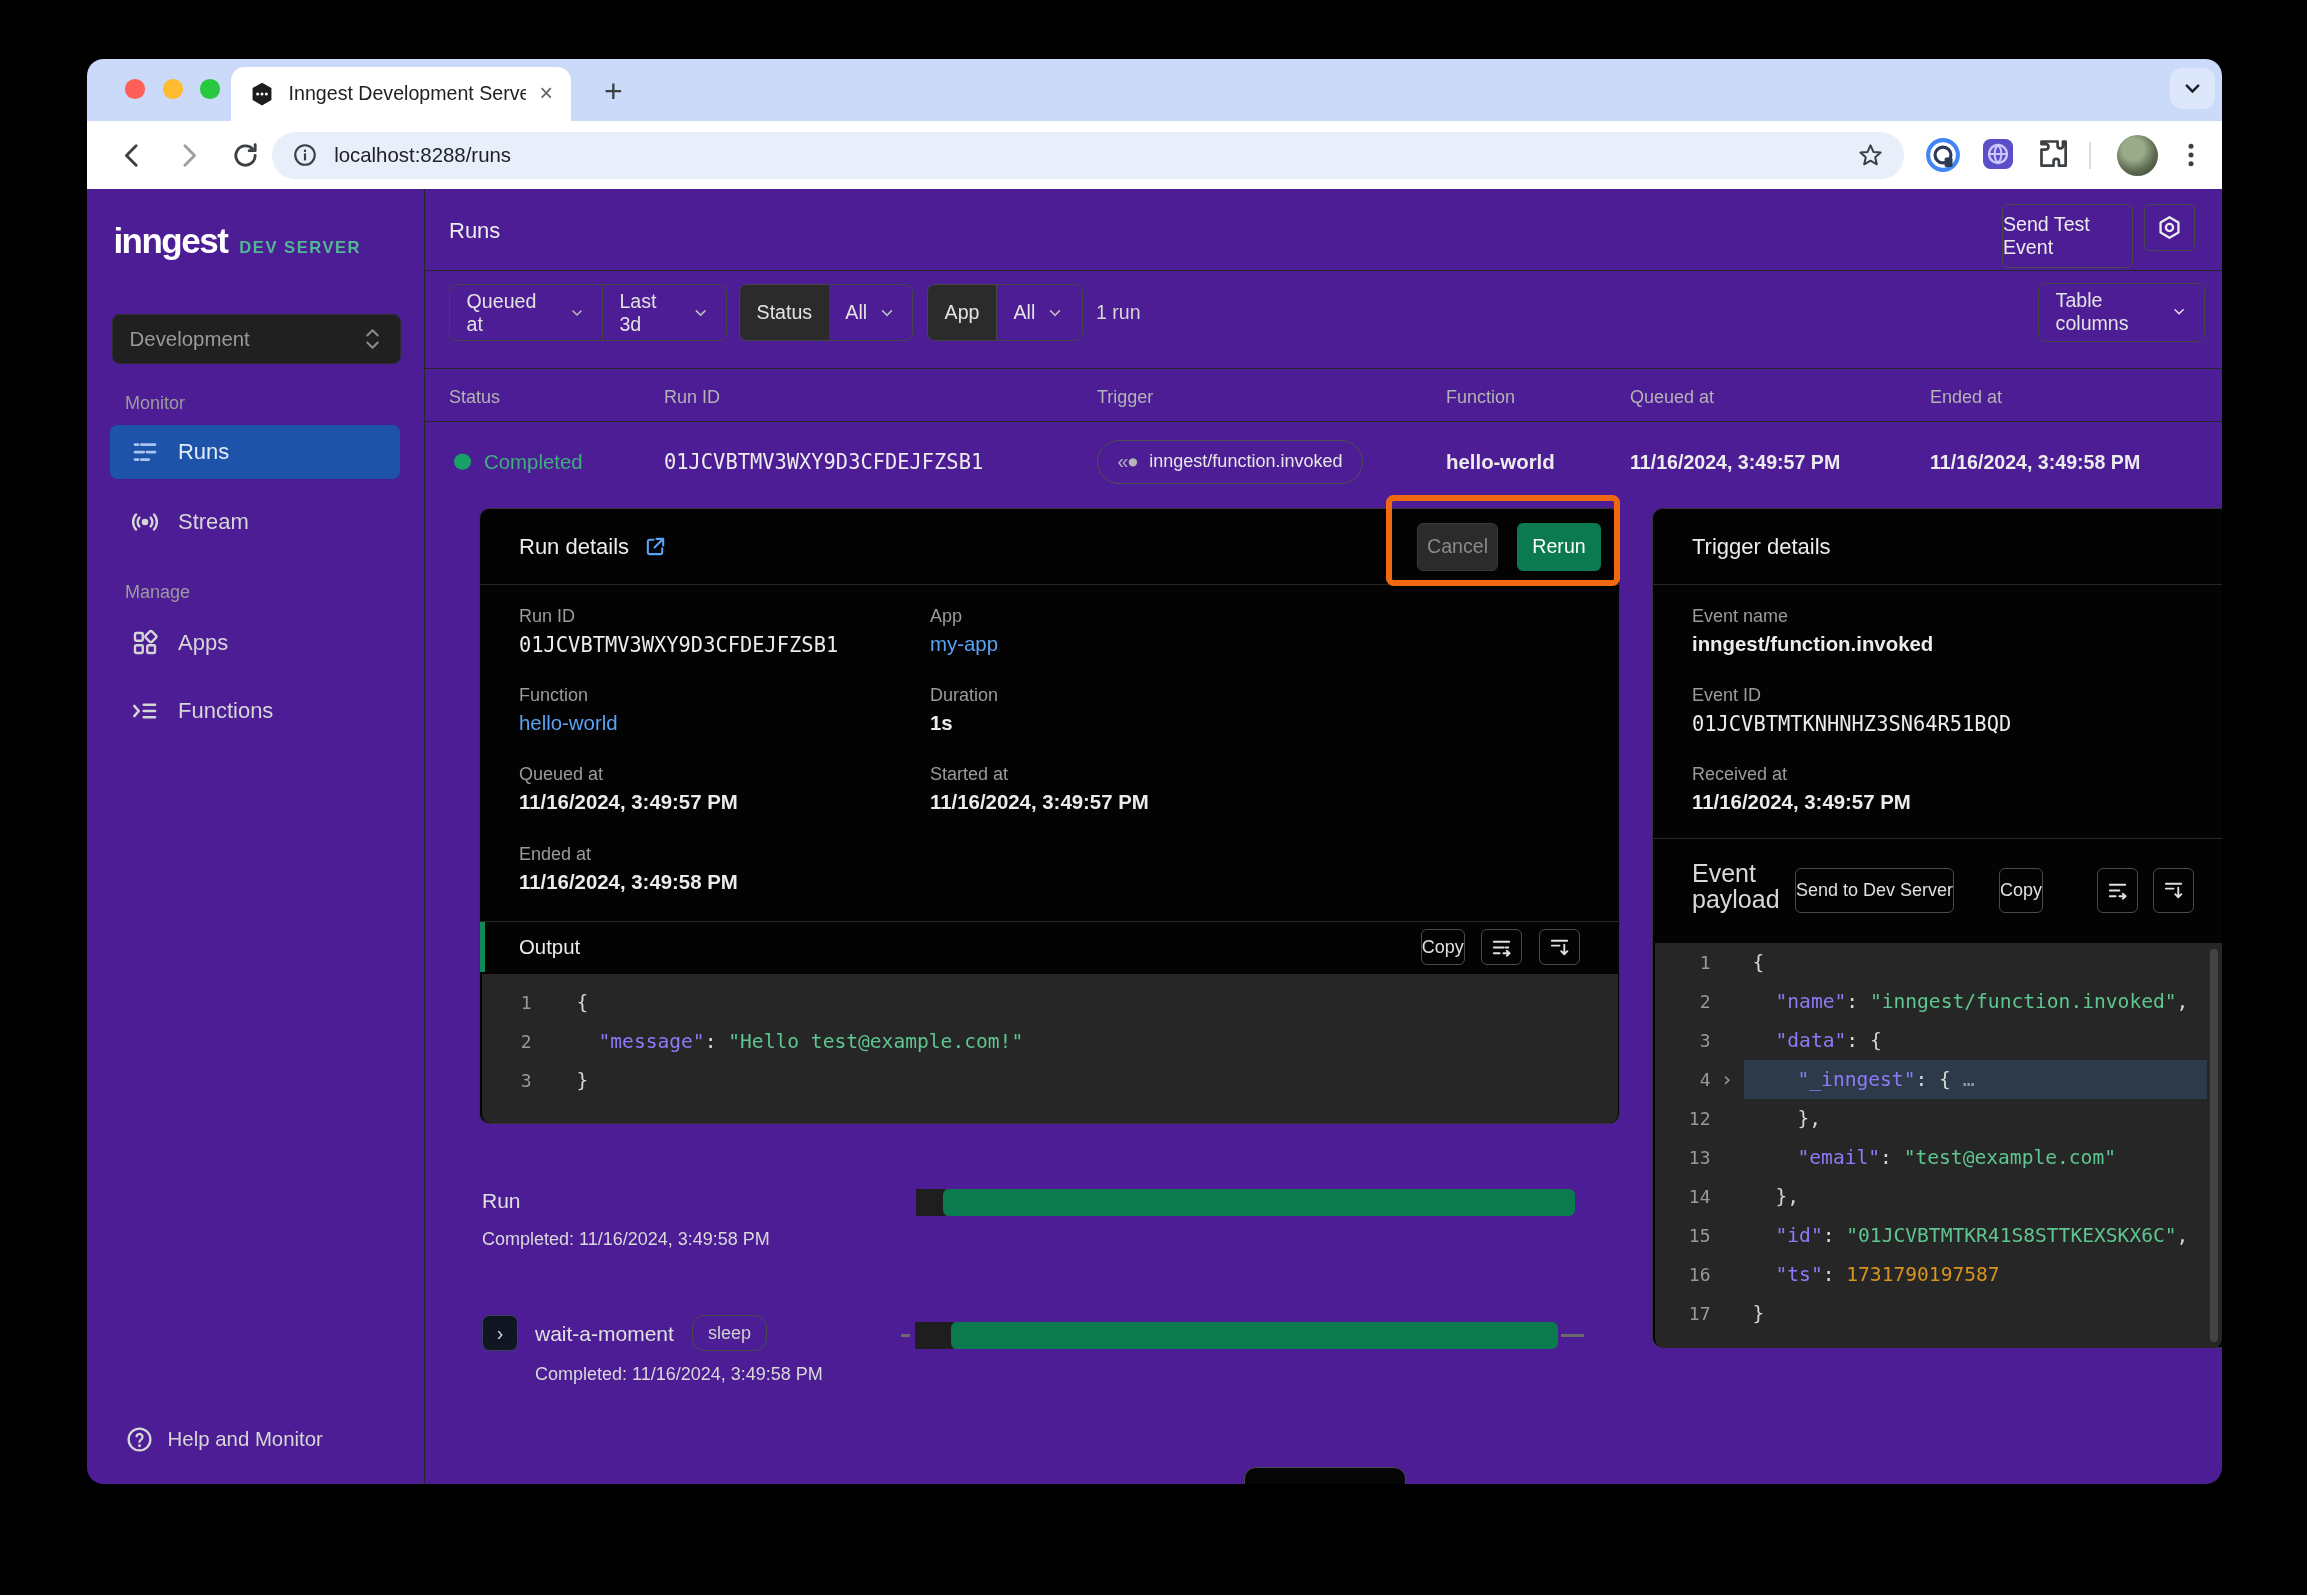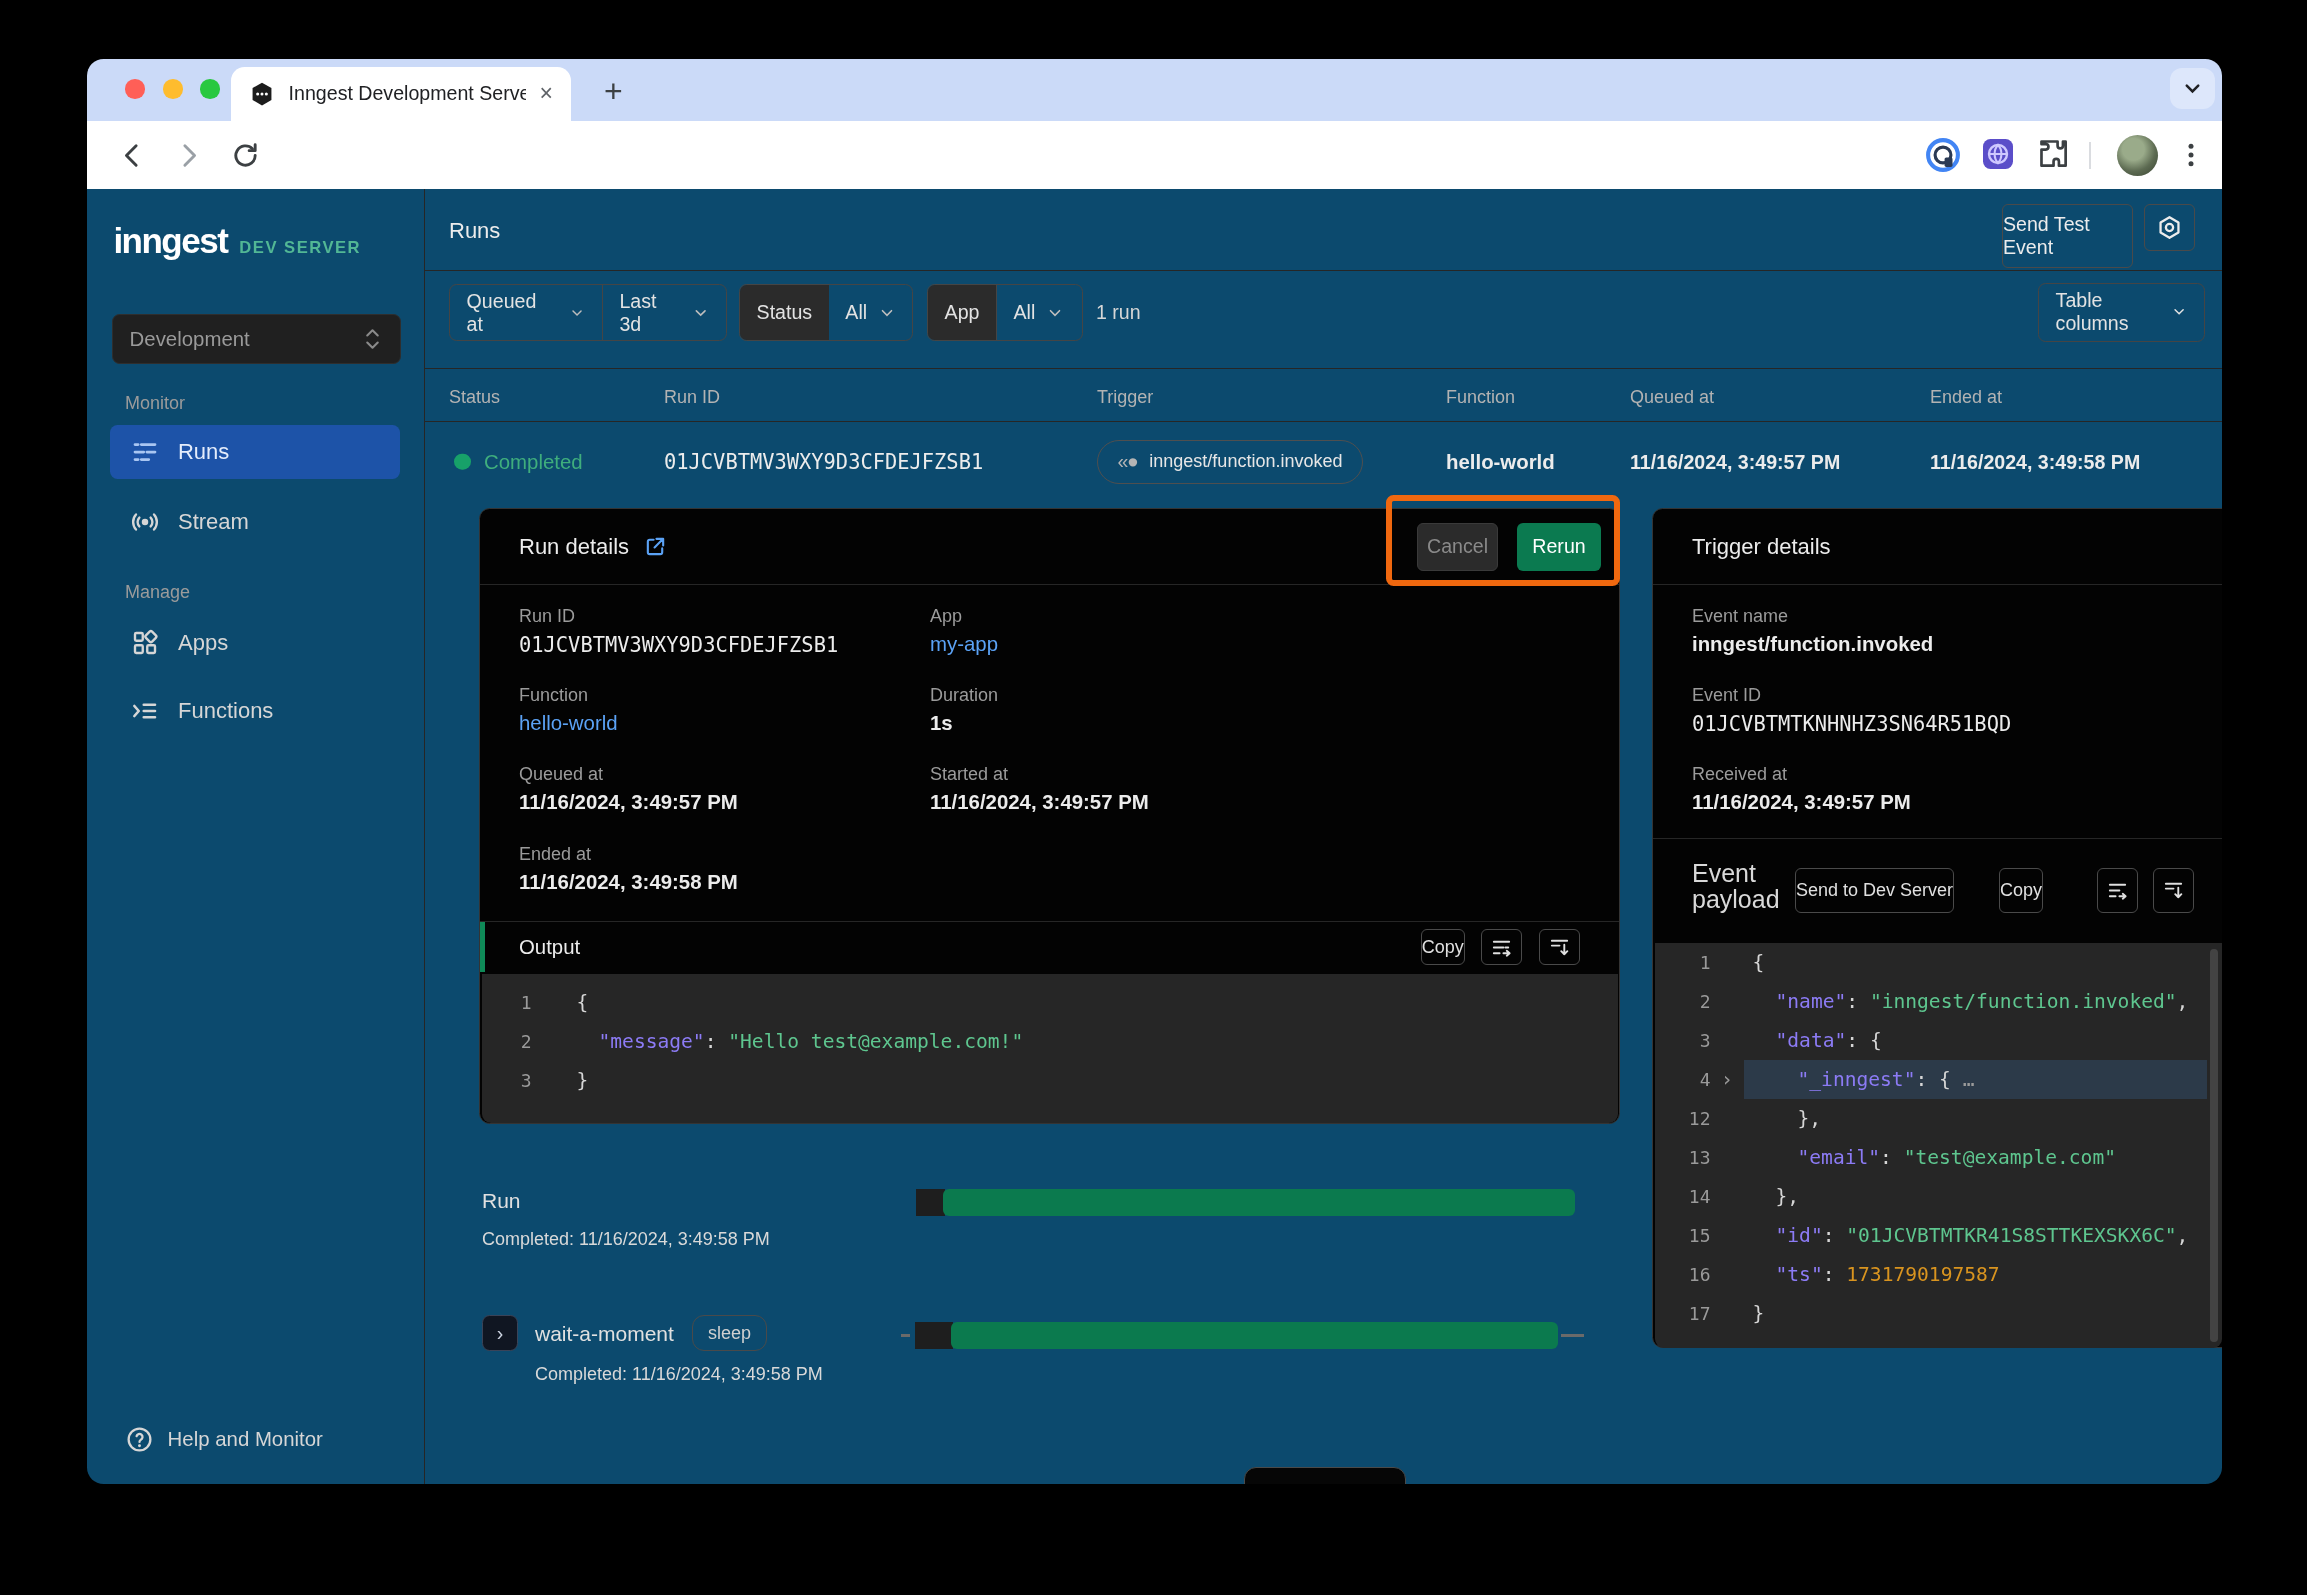--- a/index.html
+++ b/index.html
@@ -24,21 +24,21 @@
   .navic { position:absolute; top:18px; width:32px; height:32px; display:flex; align-items:center; justify-content:center; }
   .urlbar { position:absolute; left:185px; top:10.6px; width:1632px; height:47px; background:#e9eefb;
             border-radius:23.4px; display:flex; align-items:center; padding:0 19.6px; gap:16.6px; }
   .url-text { font-size:20.4px; color:#202124; flex:1; }
   .ext { position:absolute; top:15px; }
   .tb-divider { position:absolute; left:2002px; top:21px; width:1.5px; height:27px; background:#dadce0; }
   .avatar { position:absolute; left:2030px; top:13.6px; width:41px; height:41px; border-radius:50%;
             background:radial-gradient(circle at 40% 35%, #9aab8a 0 30%, #5d6b52 60%, #35402f 100%); }
 
   
-  .app { position:absolute; left:0; top:130px; right:0; bottom:0; background:#0c4a6e; }
+  .app { position:absolute; left:0; top:130px; right:0; bottom:0; background:#4c1d95; }
   .sidebar { position:absolute; left:0; top:0; bottom:0; width:338px; border-right:0.8px solid #262626; }
   .logo-row { position:absolute; left:26.4px; top:32px; display:flex; align-items:baseline; }
   .logo { font-size:35px; font-weight:800; letter-spacing:-1.5px; color:#fff; }
   .logo-badge { font-size:16.6px; font-weight:600; letter-spacing:1.5px; color:#52b795; margin-left:12px; }
   .env-select { position:absolute; left:25px; top:125px; width:289px; height:50px; background:#202020;
                 border:0.8px solid #2e2e2e; border-radius:7.6px; display:flex; align-items:center;
                 padding:0 16.6px; color:#9a9a9a; font-size:20.4px; }
   .env-select .grow{flex:1}
   .side-label { position:absolute; left:38px; font-size:18px; color:#9b9b9b; }
   .side-item { position:absolute; left:23.4px; width:290px; height:54px; border-radius:7.6px;
@@ -187,20 +187,35 @@
       <svg width="29" height="29" viewBox="0 0 24 24">
           <path d="M9 4l8 8-8 8" stroke="#9aa0a6" stroke-width="2.4" fill="none" stroke-linecap="round" stroke-linejoin="round"></path>
         </svg>
     </div>
     <div class="navic" style="left:142px">
       <svg width="29" height="29" viewBox="0 0 24 24">
           <path d="M20 12a8 8 0 1 1-2.3-5.6" stroke="#3c4043" stroke-width="2.4" fill="none" stroke-linecap="round"></path>
           <path d="M20 3v5h-5" stroke="#3c4043" stroke-width="2.4" fill="none" stroke-linecap="round" stroke-linejoin="round"></path>
         </svg>
     </div>
+    <div class="urlbar">
+      <span>
+        <svg width="26" height="26" viewBox="0 0 24 24">
+            <circle cx="12" cy="12" r="9" stroke="#3c4043" stroke-width="2" fill="none"></circle>
+            <rect x="11" y="10.5" width="2" height="6.5" fill="#3c4043"></rect>
+            <rect x="11" y="7" width="2" height="2.2" fill="#3c4043"></rect>
+          </svg>
+      </span>
+      <span class="url-text">localhost:8288/runs</span>
+      <span>
+        <svg width="27" height="27" viewBox="0 0 24 24">
+            <path d="M12 3l2.6 5.8 6.4.6-4.8 4.2 1.4 6.2L12 16.6 6.4 19.8l1.4-6.2L3 9.4l6.4-.6z" stroke="#3c4043" stroke-width="1.8" fill="none" stroke-linejoin="round"></path>
+          </svg>
+      </span>
+    </div>
     <div class="ext" style="left:1837px">
       <svg width="38" height="38" viewBox="0 0 24 24">
           <circle cx="12" cy="12" r="9.4" stroke="#4285f4" stroke-width="2.6" fill="#fff"></circle>
           <circle cx="12" cy="12" r="5" stroke="#2b3a55" stroke-width="2" fill="none"></circle>
           <rect x="13" y="13.5" width="5" height="6" rx="1" fill="#2b3a55"></rect>
         </svg>
     </div>
     <div class="ext" style="left:1893px">
       <svg width="36" height="36" viewBox="0 0 24 24">
           <rect x="2" y="2" width="20" height="20" rx="5" fill="#5b4ec9"></rect>

